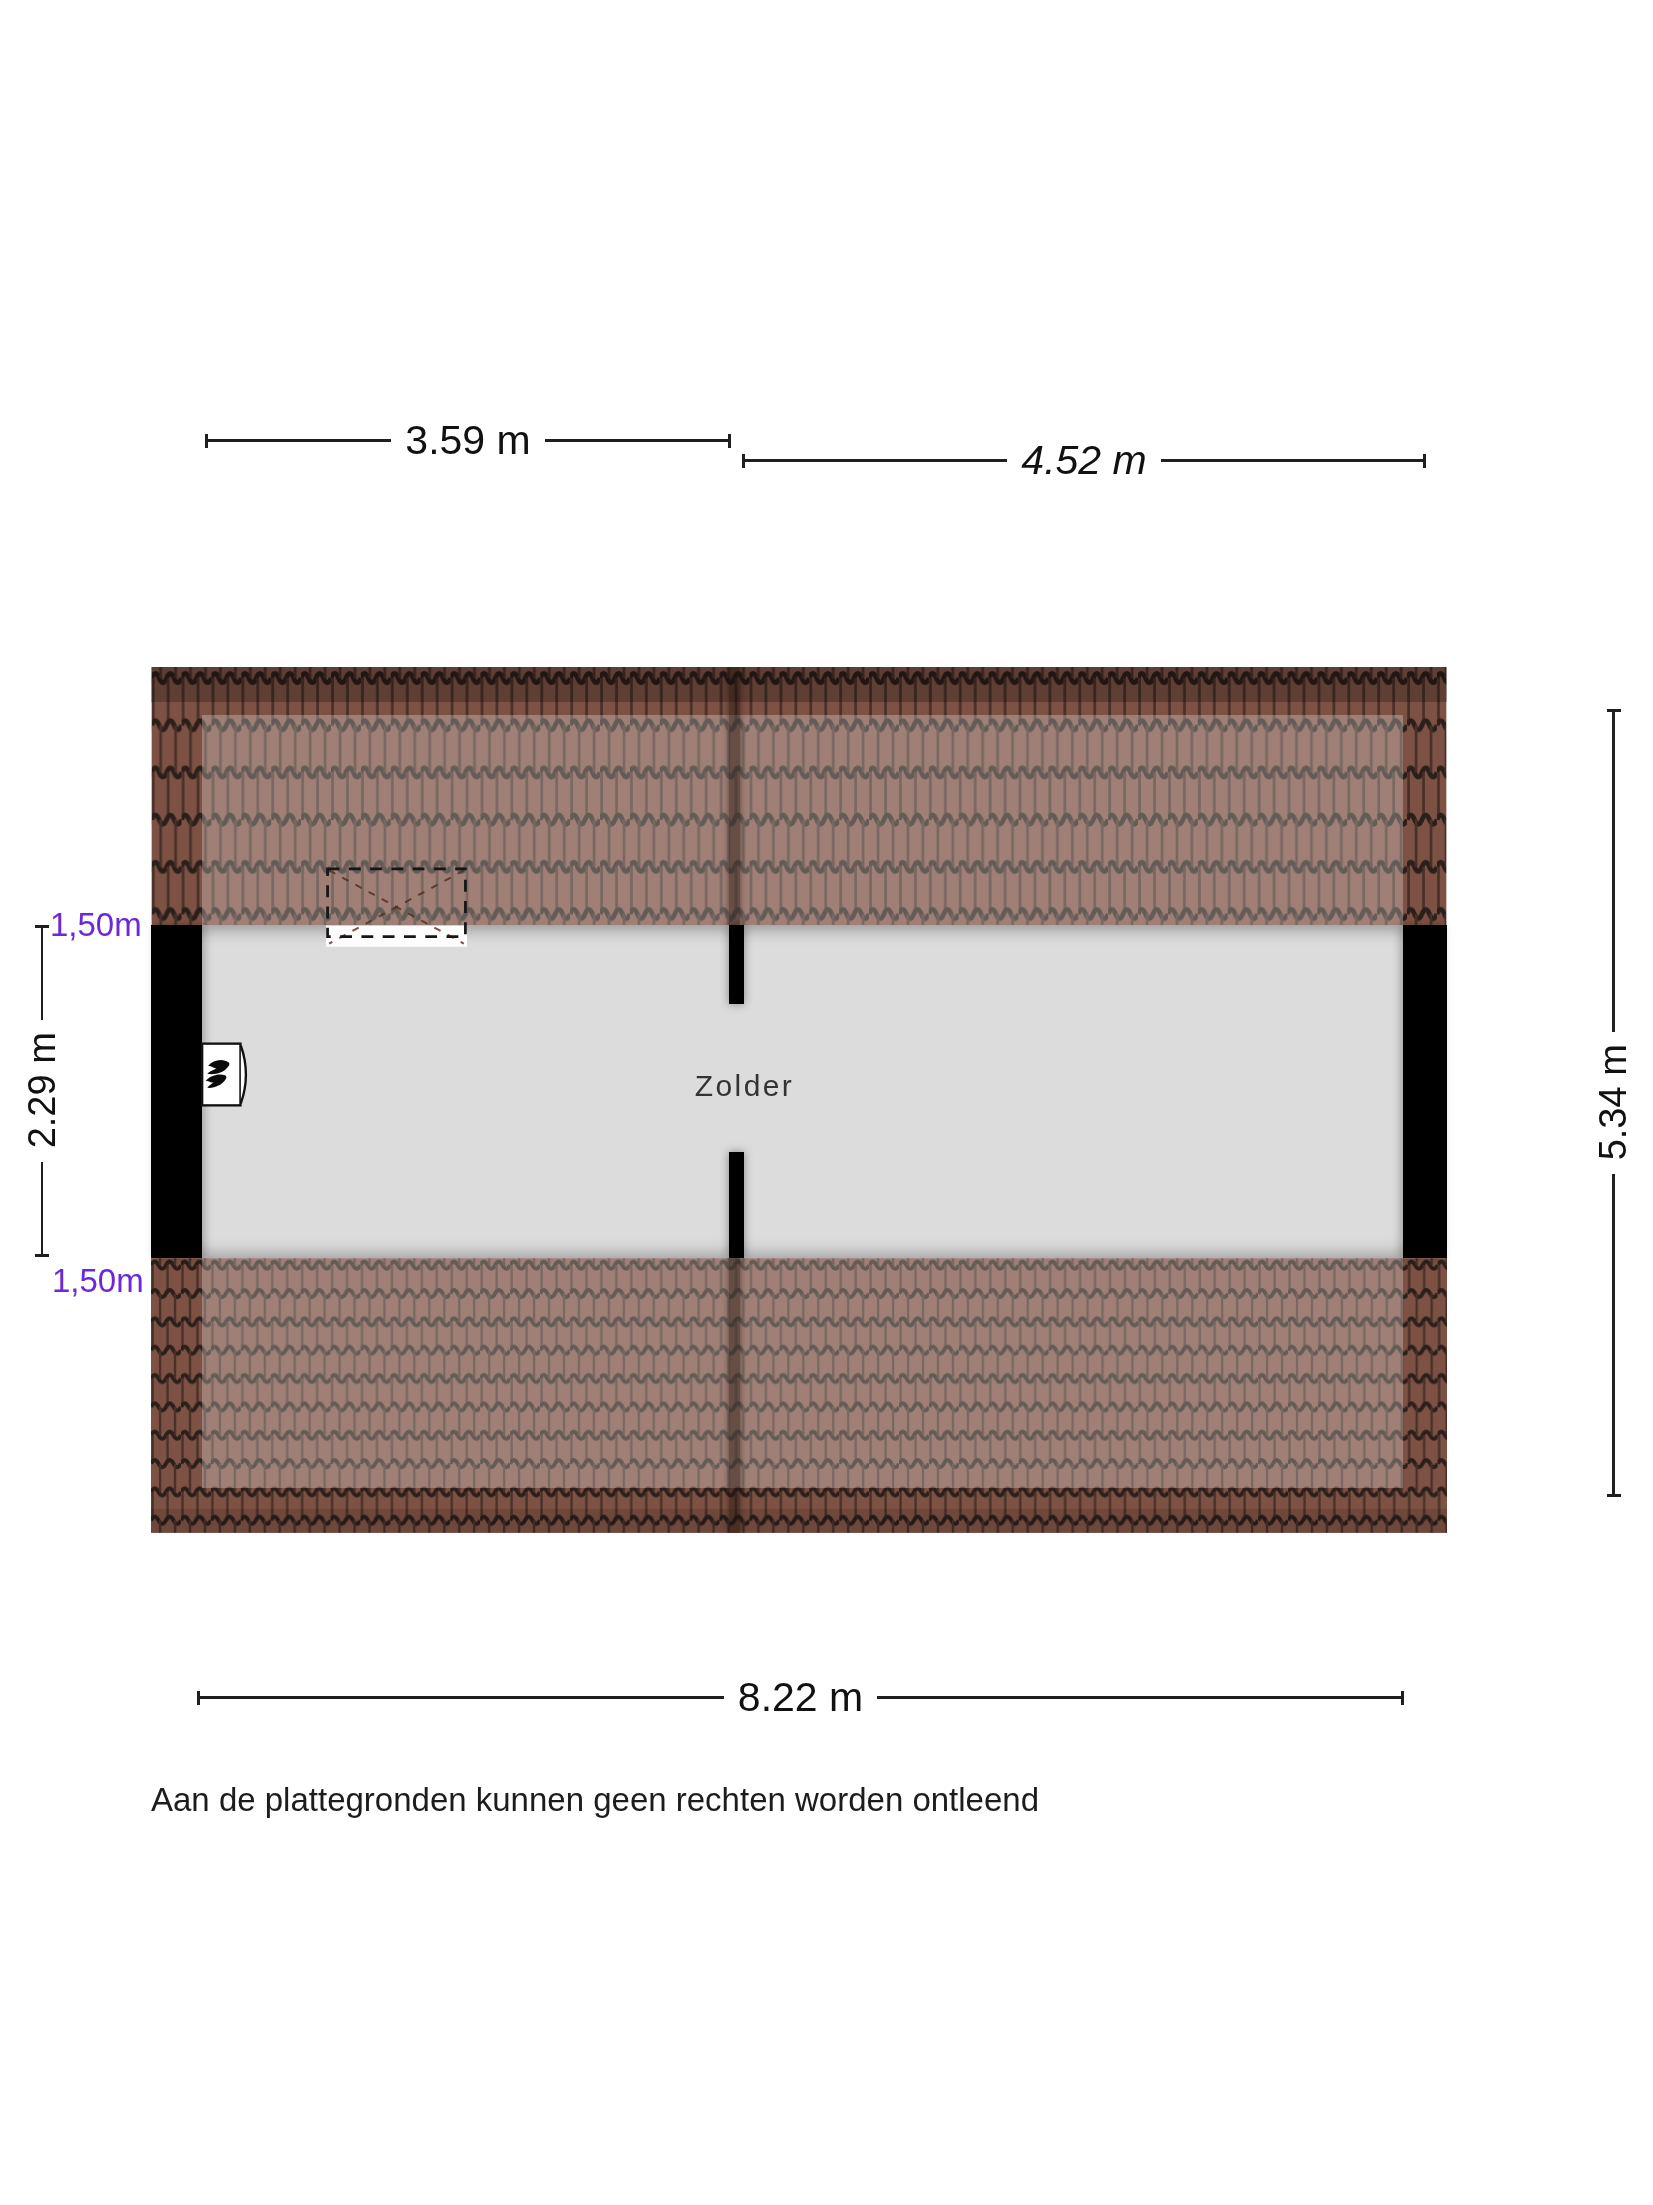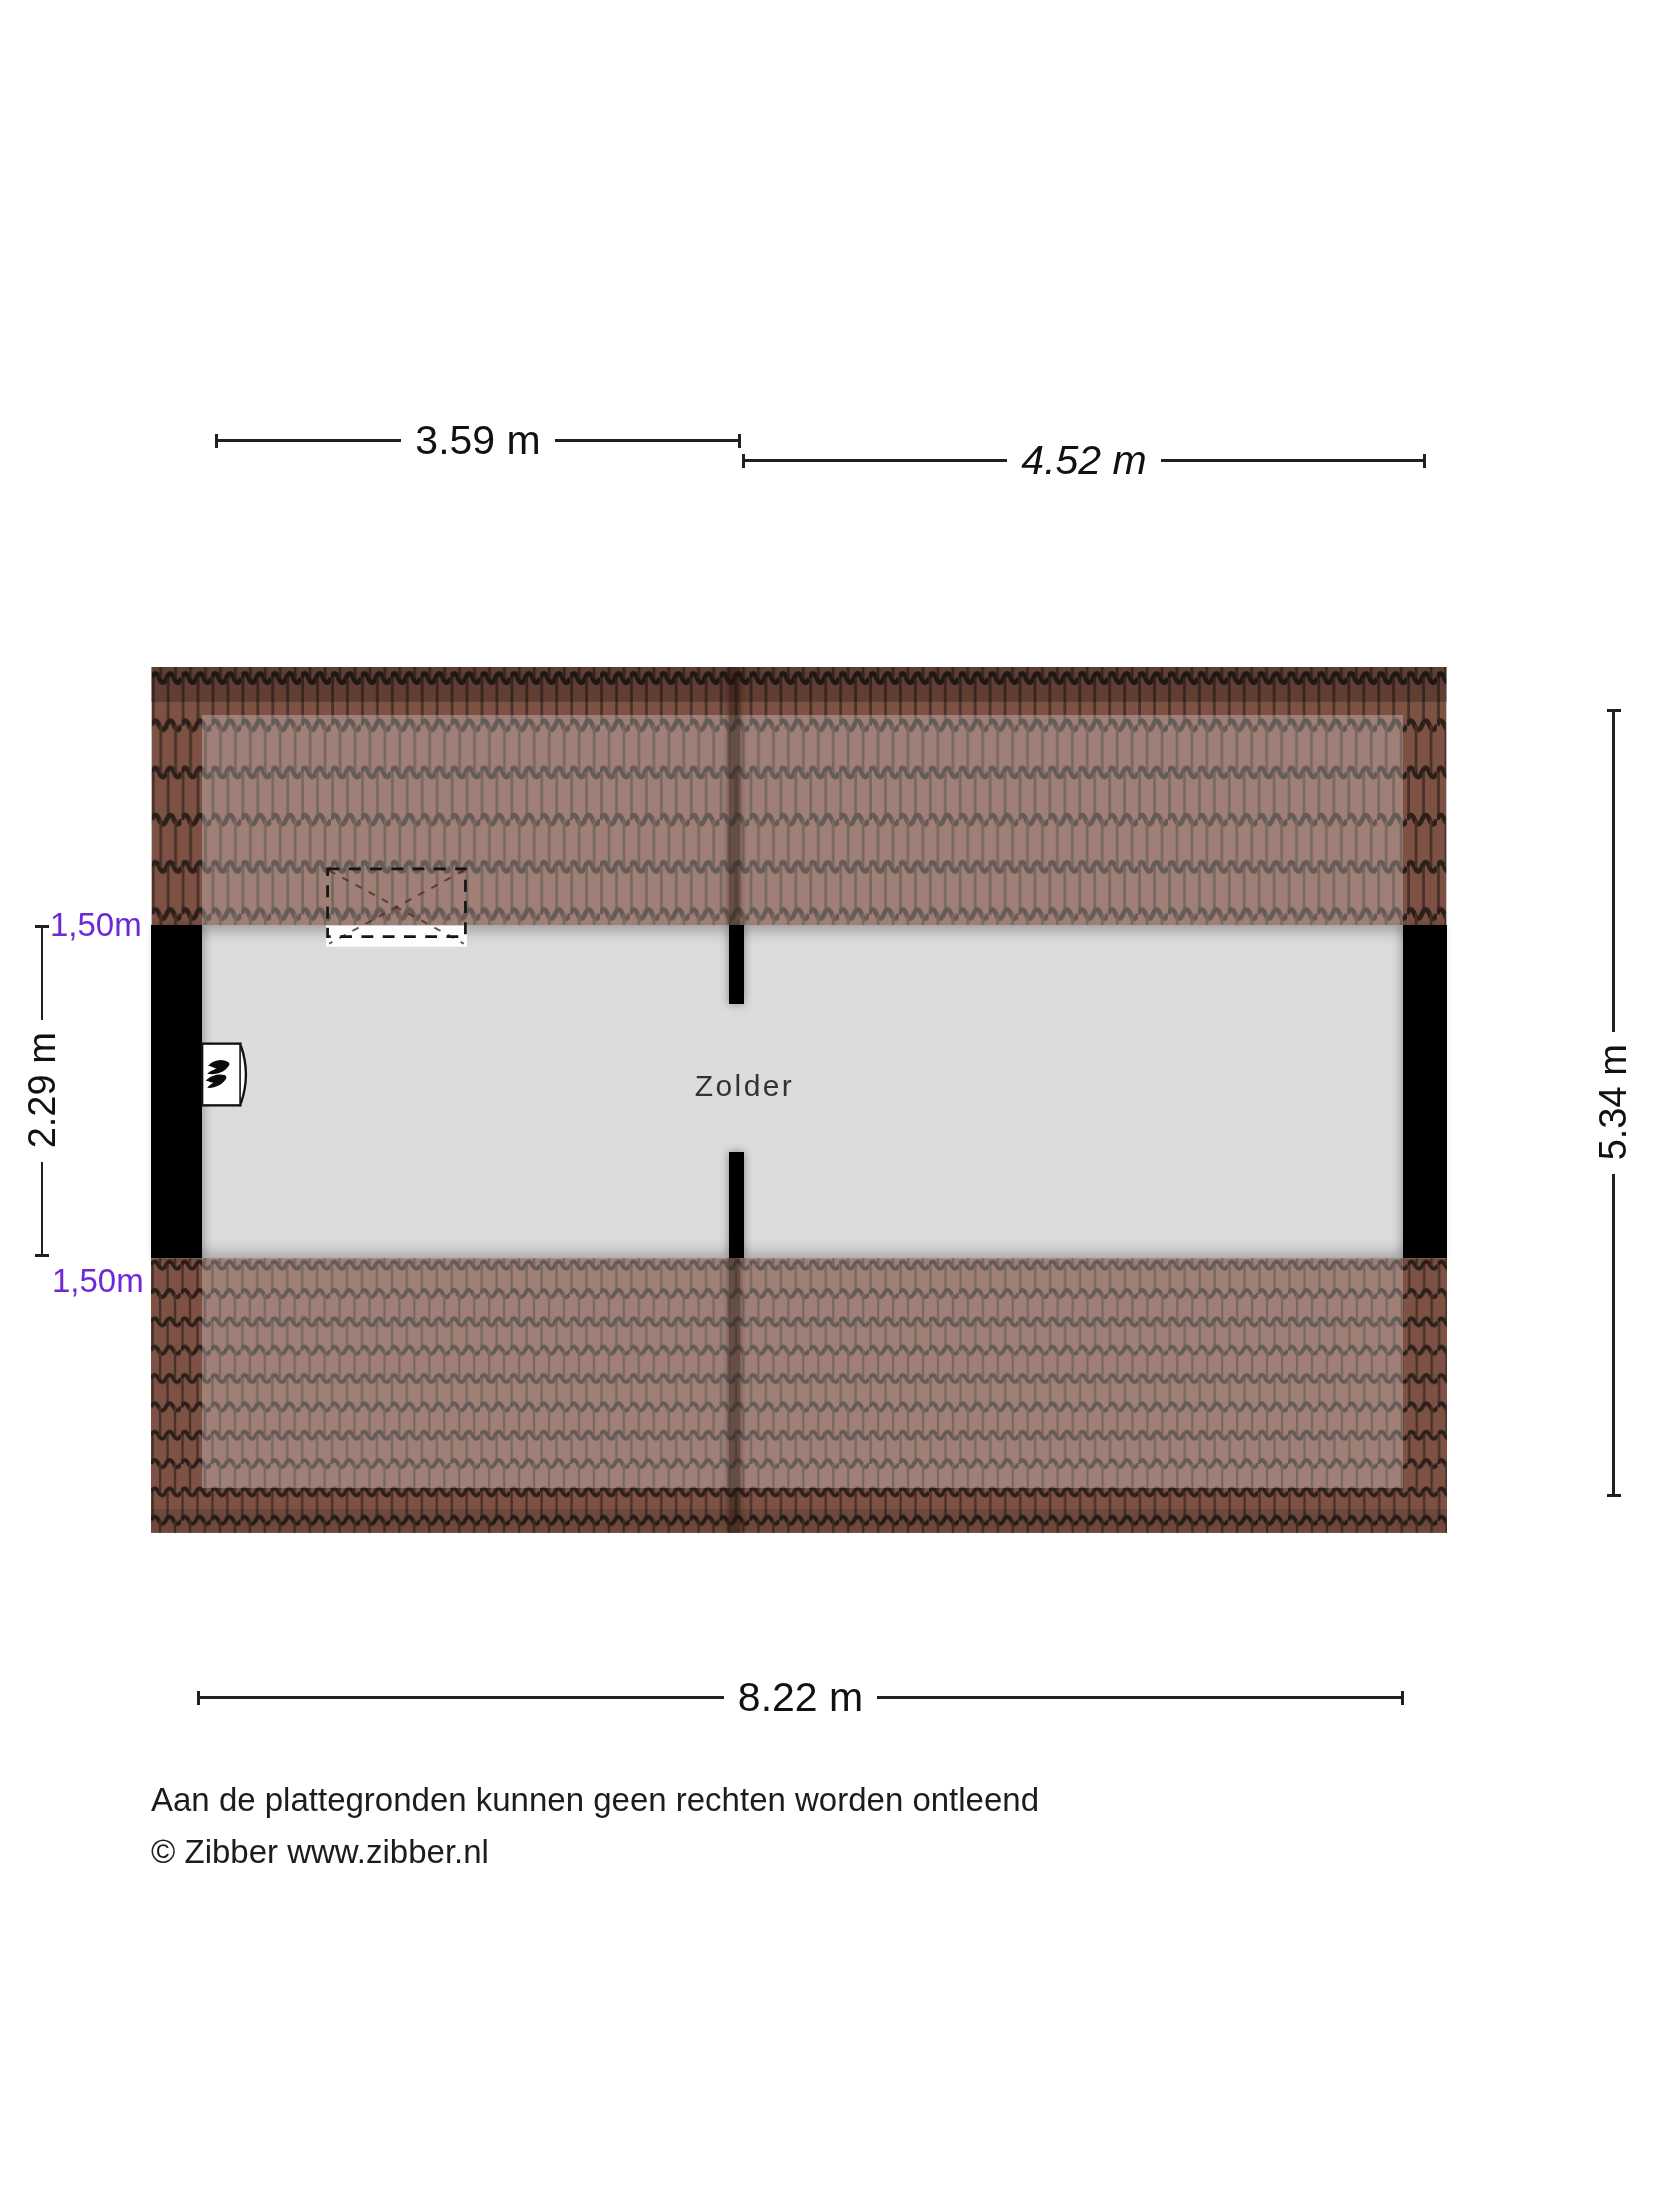--- a/index.html
+++ b/index.html
@@ -51,21 +51,21 @@
 
   
   .footer{position:absolute;left:151px;top:1774px;width:1296px;text-align:left;
           font-size:33px;line-height:52px;color:#1c1c1c;}
 </style>
 </head>
 <body>
 
 <div class="canvas">
 
-  <div class="dim-h" style="left:215px;top:420px;width:526px;">
+  <div class="dim-h" style="left:205px;top:420px;width:526px;">
     <div class="tick"></div>
     <div class="line"></div>
     <div class="lbl">3.59 m</div>
     <div class="line"></div>
     <div class="tick"></div>
   </div>
 
   <div class="dim-h" style="left:742px;top:440px;width:684px;font-style:italic;">
     <div class="tick"></div>
     <div class="line"></div>
@@ -173,17 +173,16 @@
   <div class="dim-h" style="left:197px;top:1677px;width:1207px;">
     <div class="tick"></div>
     <div class="line"></div>
     <div class="lbl">8.22 m</div>
     <div class="line"></div>
     <div class="tick"></div>
   </div>
 
   <div class="footer">
     <div>Aan de plattegronden kunnen geen rechten worden ontleend</div>
-    <div>© Zibber www.zibber.nl</div>
   </div>
 
 </div>
 
 
 </body></html>

